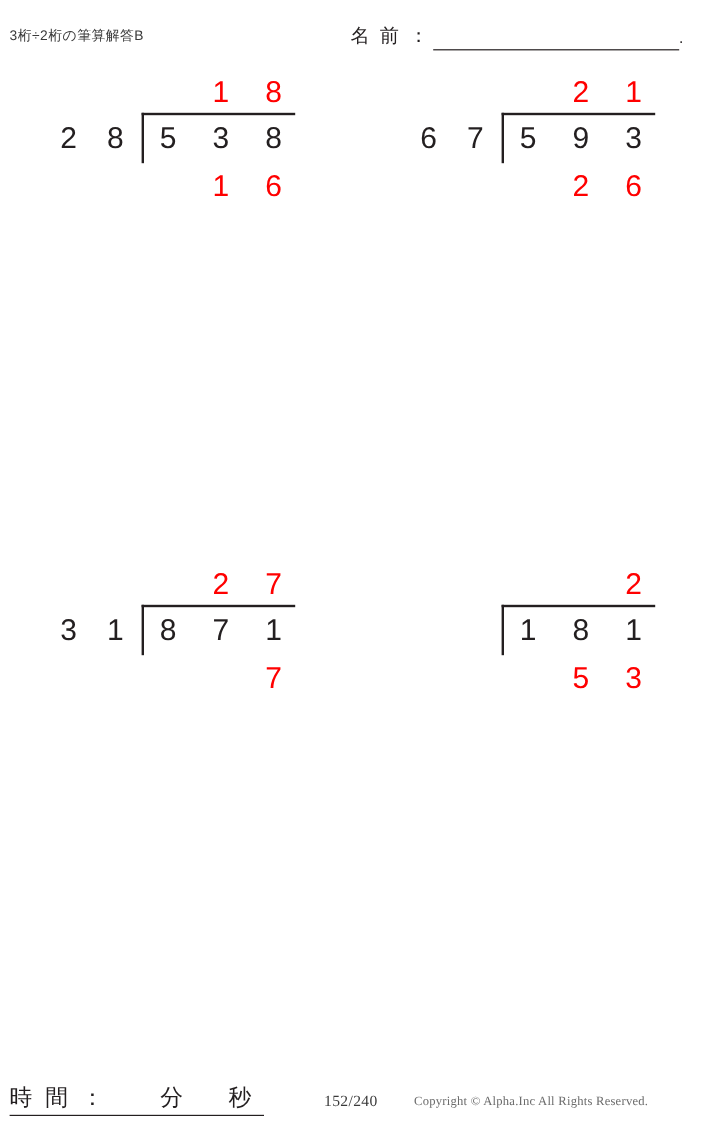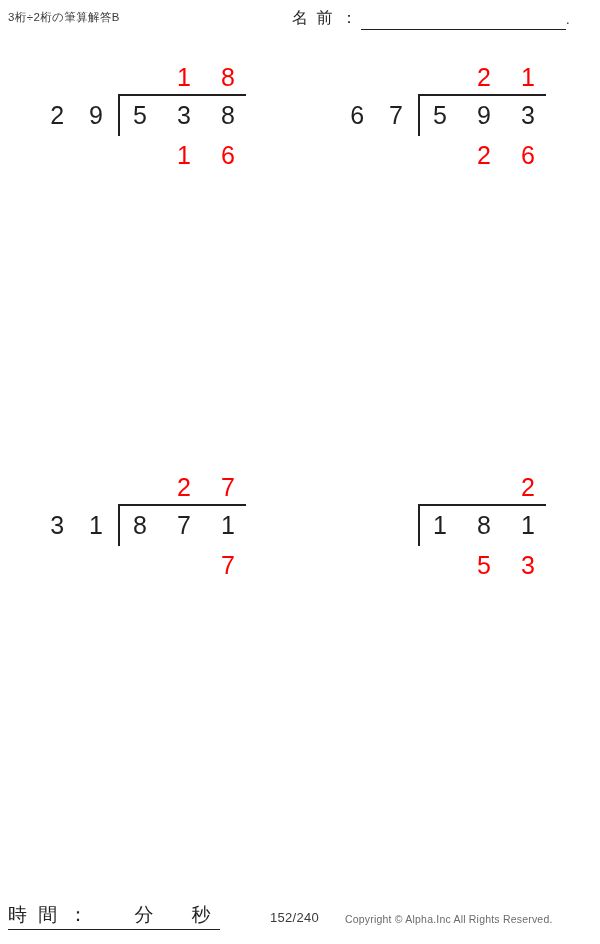--- a/index.html
+++ b/index.html
@@ -12,21 +12,21 @@
     height: 944px;
     position: relative;
     font-family: "Liberation Sans", sans-serif;
     color: #231f20;
     overflow: hidden;
   }
 
   
   #header {
     position: absolute;
-    top: 0; left: 0;
+    top: 12px; left: 0;
     width: 512px;
     height: 46px;
   }
   #worksheet-title {
     position: absolute;
     left: 8px;
     top: 10px;
     font-size: 11.5px;
     letter-spacing: 0.4px;
     color: #3a3a3a;
@@ -151,20 +151,21 @@
     color: #231f20;
   }
 
   
   #footer {
     position: absolute;
     left: 0;
     bottom: 0;
     width: 600px;
     height: 48px;
+    font-family: Liberation Serif, serif;
   }
   #time-field {
     position: absolute;
     left: 8px;
     top: 6px;
     width: 212px;
     border-bottom: 1.6px solid #231f20;
     display: flex;
     align-items: baseline;
     white-space: nowrap;
@@ -208,21 +209,21 @@
     <span id="name-input-line"></span>
     <span id="name-period">.</span>
   </div>
 </div>
 
 <div id="problems">
 
   <div class="problem-row" id="problem-row-0">
 
     <div class="problem col-0">
-      <div class="divisor">2 9</div>
+      <div class="divisor">2 8</div>
       <div class="bracket">
         <div class="bracket-vline"></div>
         <div class="bracket-hline"></div>
       </div>
       <div class="digit-row quotient-row">
         <span class="cell"></span>
         <span class="cell">1</span>
         <span class="cell">8</span>
       </div>
       <div class="digit-row dividend-row">

